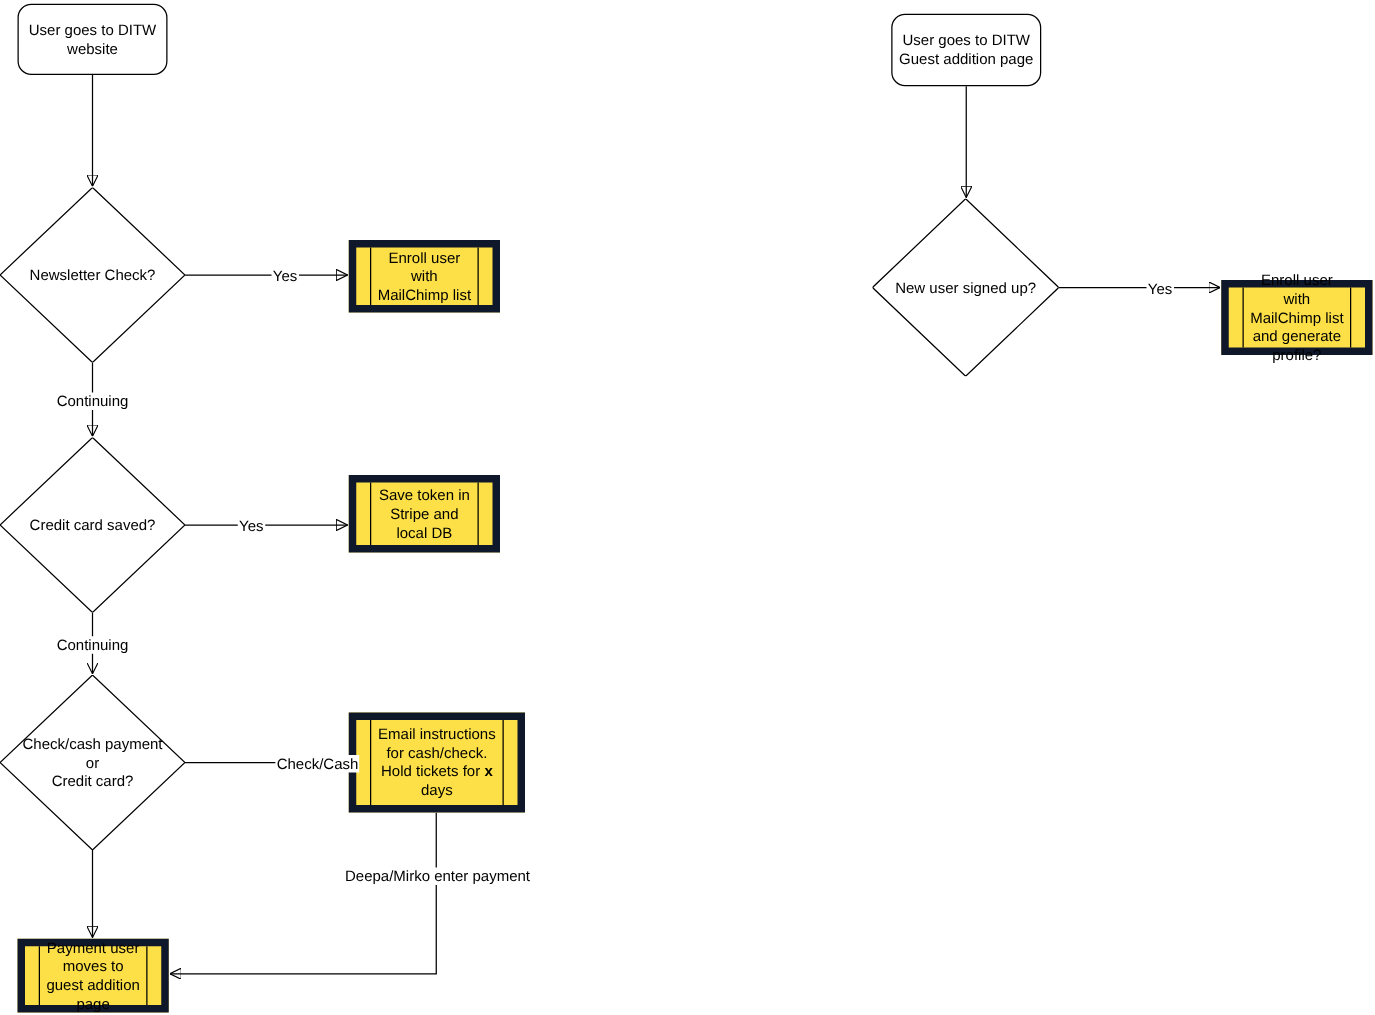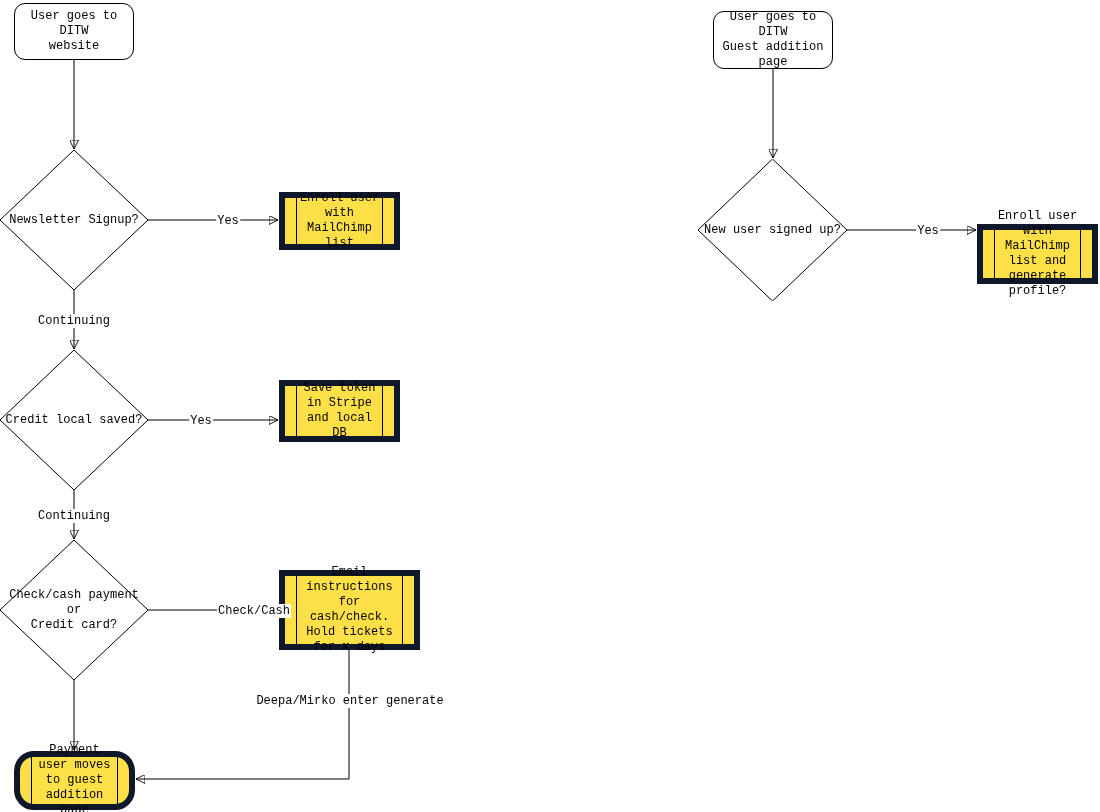--- a/index.html
+++ b/index.html
@@ -8,21 +8,20 @@
     font-family: "Liberation Sans", sans-serif;
     font-size: 12px;
     color: #000000;
   }
   .canvas {
     position: relative;
     width: 1100px;
     height: 812px;
     background: #ffffff;
     overflow: hidden;
-    font-family: Liberation Mono, monospace;
   }
   .connectors {
     position: absolute;
     left: 0; top: 0;
     width: 1100px;
     height: 812px;
   }
   .connectors path {
     fill: none;
     stroke: #000000;
@@ -105,34 +104,34 @@
 
   <div class="node terminal" style="left:14px; top:3px; width:120px; height:57px;">
     <span class="label">User goes to DITW
 website</span>
   </div>
 
   <div class="node decision" style="left:0px; top:150px; width:148px; height:140px;">
     <svg class="shape" viewBox="0 0 100 100" preserveAspectRatio="none">
       <polygon points="50,0 100,50 50,100 0,50"></polygon>
     </svg>
-    <span class="label">Newsletter Signup?</span>
+    <span class="label">Newsletter Check?</span>
   </div>
 
   <div class="node subprocess" style="left:279px; top:192px; width:121px; height:58px;">
     <span class="bar bar-left"></span>
     <span class="label">Enroll user with MailChimp list</span>
     <span class="bar bar-right"></span>
   </div>
 
   <div class="node decision" style="left:0px; top:350px; width:148px; height:140px;">
     <svg class="shape" viewBox="0 0 100 100" preserveAspectRatio="none">
       <polygon points="50,0 100,50 50,100 0,50"></polygon>
     </svg>
-    <span class="label">Credit local saved?</span>
+    <span class="label">Credit card saved?</span>
   </div>
 
   <div class="node subprocess" style="left:279px; top:380px; width:121px; height:62px;">
     <span class="bar bar-left"></span>
     <span class="label">Save token in Stripe and local DB</span>
     <span class="bar bar-right"></span>
   </div>
 
   <div class="node subprocess" style="left:279px; top:570px; width:141px; height:80px;">
     <span class="bar bar-left"></span>
@@ -142,21 +141,21 @@
 
   <div class="node decision" style="left:0px; top:540px; width:148px; height:140px;">
     <svg class="shape" viewBox="0 0 100 100" preserveAspectRatio="none">
       <polygon points="50,0 100,50 50,100 0,50"></polygon>
     </svg>
     <span class="label">Check/cash payment
 or
 Credit card?</span>
   </div>
 
-  <div class="node subprocess" style="left:14px; top:751px; width:121px; height:59px;border-radius:20px;">
+  <div class="node subprocess" style="left:14px; top:751px; width:121px; height:59px;">
     <span class="bar bar-left"></span>
     <span class="label">Payment user moves to guest addition page</span>
     <span class="bar bar-right"></span>
   </div>
 
   <div class="node terminal" style="left:713px; top:11px; width:120px; height:58px;">
     <span class="label">User goes to DITW
 Guest addition page</span>
   </div>
 
@@ -171,16 +170,16 @@
     <span class="bar bar-left"></span>
     <span class="label">Enroll user with MailChimp list and generate profile?</span>
     <span class="bar bar-right"></span>
   </div>
 
   <div class="edge-label" style="left:228px; top:221px;">Yes</div>
   <div class="edge-label" style="left:74px; top:321px;">Continuing</div>
   <div class="edge-label" style="left:201px; top:421px;">Yes</div>
   <div class="edge-label" style="left:74px; top:516px;">Continuing</div>
   <div class="edge-label" style="left:214px; top:611px;margin-left:40px;">Check/Cash</div>
-  <div class="edge-label" style="left:350px; top:701px;">Deepa/Mirko enter generate</div>
+  <div class="edge-label" style="left:350px; top:701px;">Deepa/Mirko enter payment</div>
   <div class="edge-label" style="left:928px; top:231px;">Yes</div>
 
 </div>
 
 </body></html>

